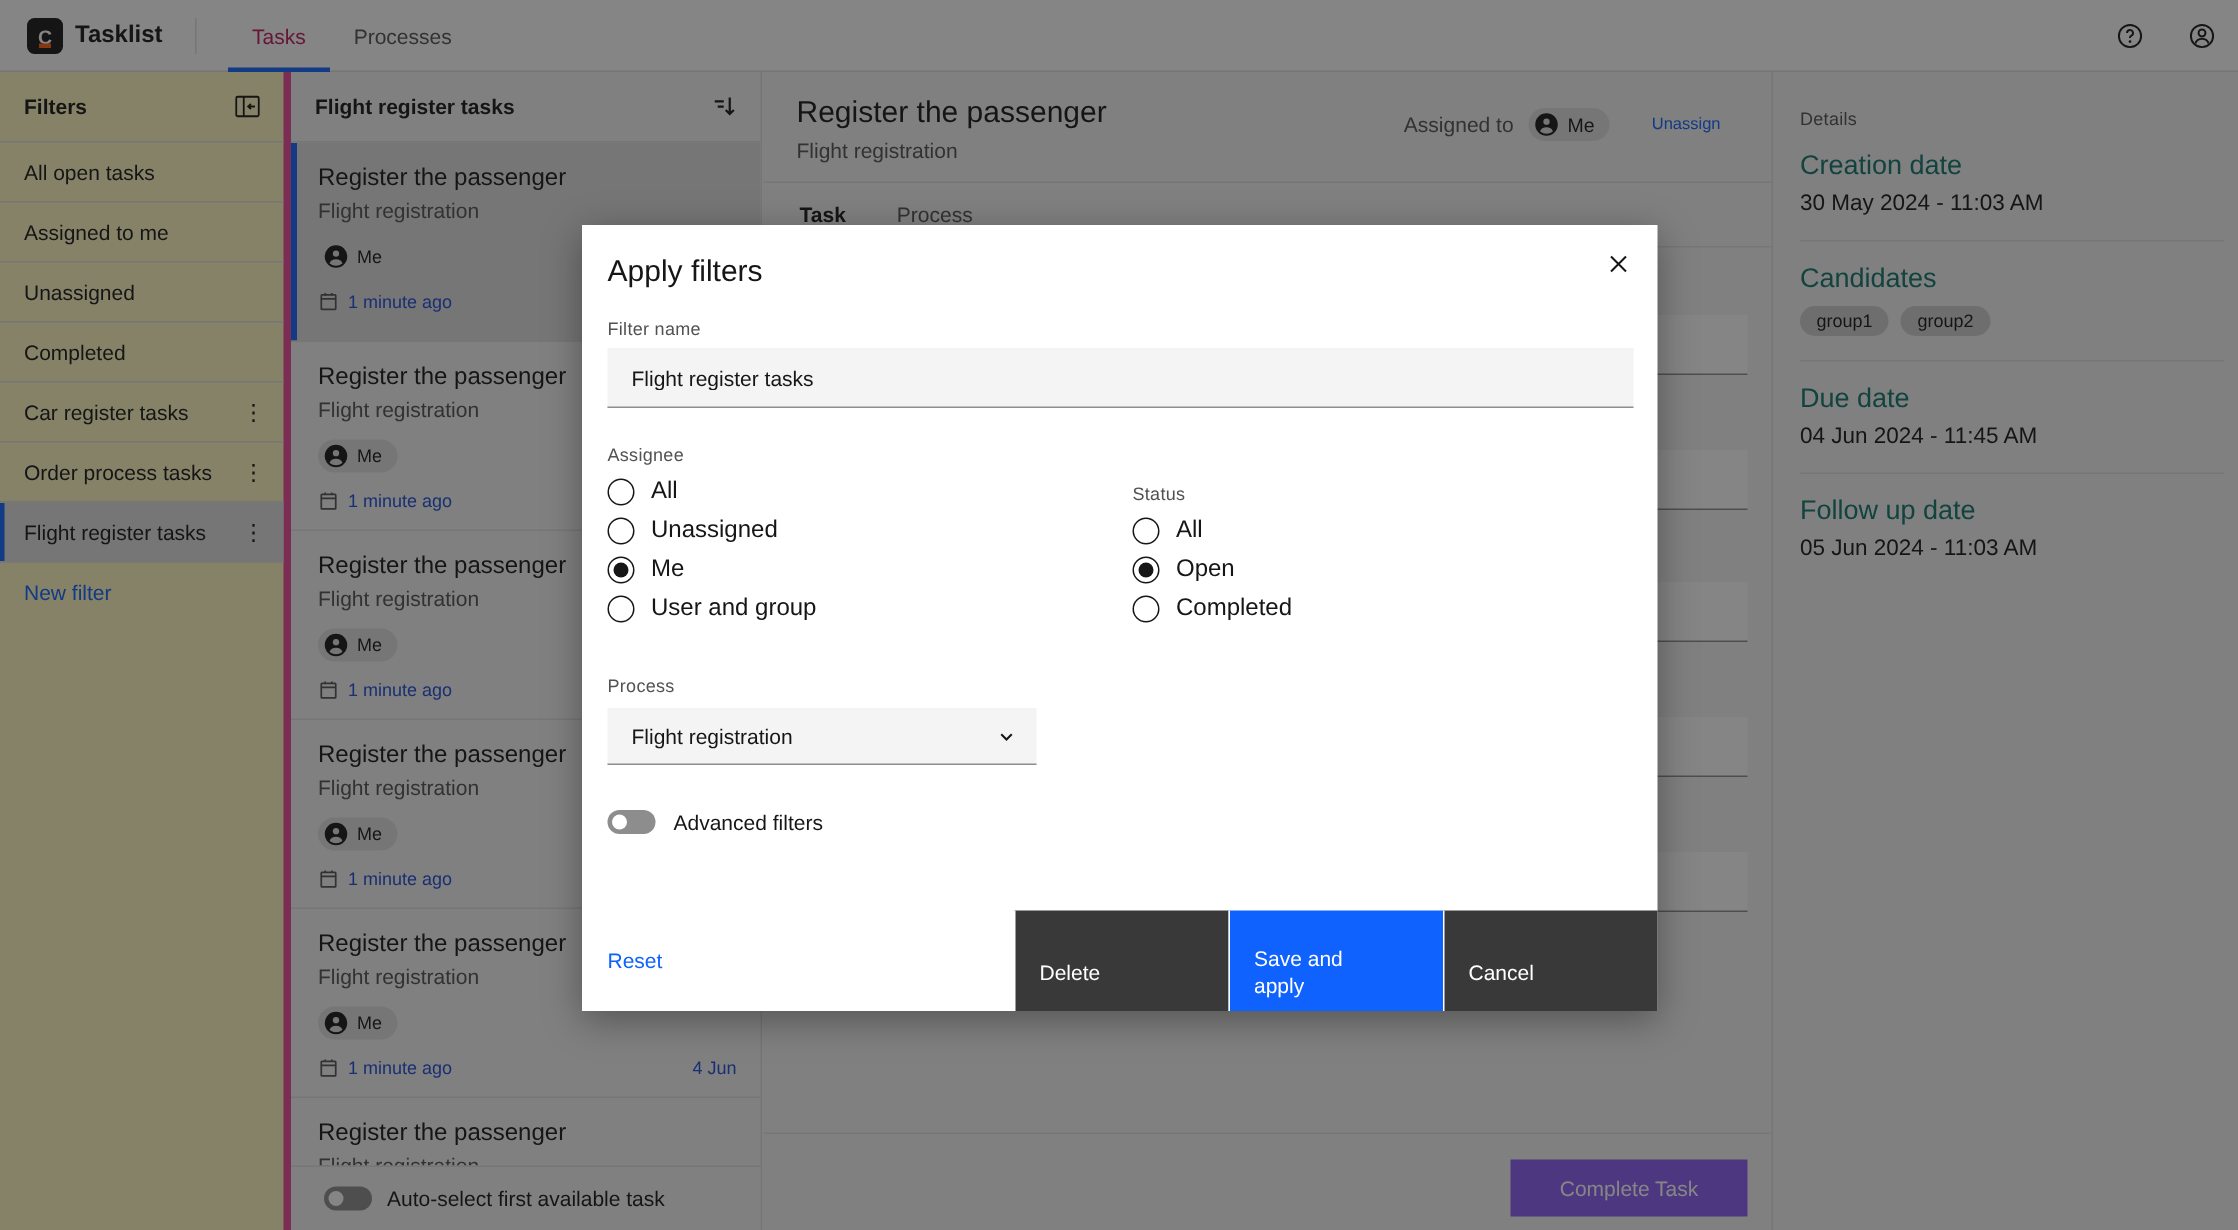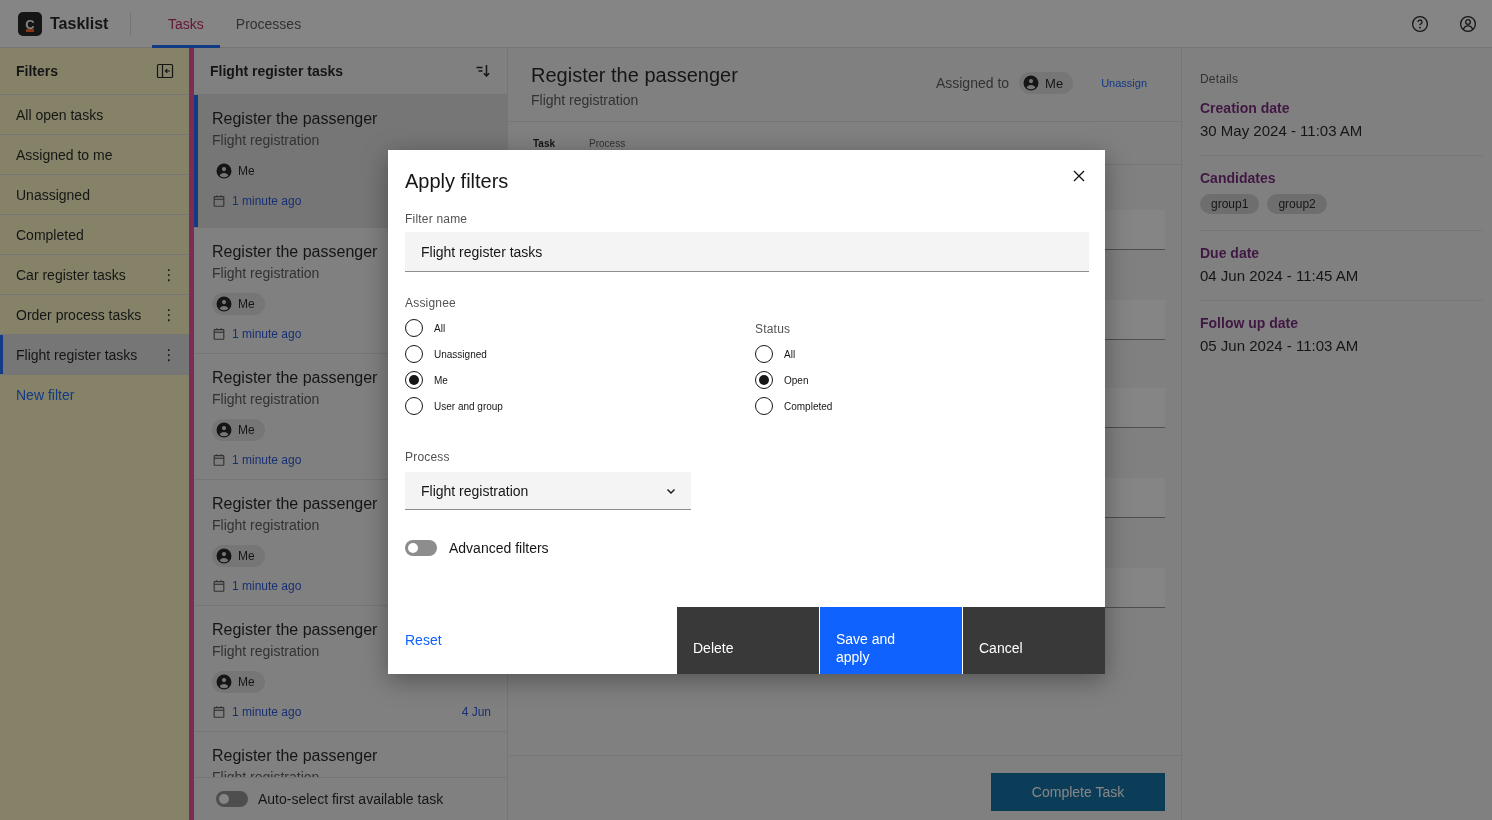--- a/index.html
+++ b/index.html
@@ -58,58 +58,58 @@
   .td-header { height:74px; border-bottom:1px solid #e0e0e0; position:relative; }
   .td-title { position:absolute; left:22px; top:16px; font-size:20px; font-weight:500; }
   .td-process { position:absolute; left:22px; top:44px; font-size:14px; color:#525252; }
   .td-assign { position:absolute; right:34px; top:24px; display:flex; align-items:center; gap:10px; }
   .td-assign .at-label { color:#525252; font-size:14px; }
   .chip { display:inline-flex; align-items:center; gap:6px; background:#e0e0e0; border-radius:12px;
           padding:3px 10px 3px 4px; font-size:13px; }
   .unassign { color:#0f62fe; font-size:11px; margin-left:18px; }
   .td-tabs { height:43px; border-bottom:1px solid #e0e0e0; display:flex; align-items:center; gap:34px;
              padding-left:24px; }
-  .td-tab { font-size:10px; color:#525252; }
+  .td-tab { font-size:14px; color:#525252; }
   .td-tab.active { color:#161616; font-weight:bold; }
   .form-field { position:absolute; left:24px; width:632px; height:40px; background:#ffffff;
                 border-bottom:1px solid #8d8d8d; }
   .td-footer { position:absolute; left:0; bottom:0; width:100%; height:65px; border-top:1px solid #e0e0e0;
                background:#f4f4f4; }
-  .complete-btn { position:absolute; right:16px; top:17px; width:174px; height:38px; background:#0369a1;
+  .complete-btn { position:absolute; right:16px; top:17px; width:158px; height:38px; background:#8b5cf6;
                   color:#ffffff; font-size:14px; border:none; display:flex; align-items:center;
                   justify-content:center; }
 
   
   #details-panel { position:absolute; left:1181px; top:48px; width:311px; height:772px; background:#f4f4f4;
                    border-left:1px solid #e0e0e0; padding:24px 9px 0 18px; }
   .dp-title { font-size:12px; color:#525252; letter-spacing:.2px; }
   .dp-section { padding:14px 0 16px 0; border-bottom:1px solid #e0e0e0; }
   .dp-section.last { border-bottom:none; }
-  .dp-label { font-size:14px; color:#701a75;font-weight:bold; }
+  .dp-label { font-size:18px; color:#0f766e; }
   .dp-value { font-size:15px; color:#161616; margin-top:6px; }
   .dp-tags { display:flex; gap:8px; margin-top:8px; }
   .tag { background:#d0d0d0; border-radius:12px; padding:3px 11px; font-size:12px; color:#161616; }
 
   
   #overlay { position:absolute; inset:0; background:rgba(22,22,22,0.52); z-index:10; }
   #modal { position:absolute; left:388px; top:150px; width:717px; height:524px; background:#ffffff;
            z-index:20; box-shadow:0 6px 24px rgba(0,0,0,.35); }
   .m-title { position:absolute; left:17px; top:20px; font-size:20px; color:#161616; }
   .m-close { position:absolute; right:16px; top:16px; width:20px; height:20px; display:flex;
              align-items:center; justify-content:center; }
   .m-label { font-size:12px; color:#525252; letter-spacing:.2px; }
   .m-filter-label { position:absolute; left:17px; top:62px; }
   .m-input { position:absolute; left:17px; top:82px; width:684px; height:40px; background:#f4f4f4;
              border:none; border-bottom:1px solid #8d8d8d; padding:0 16px; font-size:14px; color:#161616;
              font-family:inherit; }
   .radio-group { position:absolute; }
   .rg-assignee { left:17px; top:146px; }
   .rg-status { left:367px; top:172px; }
   .radio-group .m-label { display:block; margin-bottom:9px; }
-  .radio-row { display:flex; align-items:center; gap:11px; height:18px; margin-bottom:8px; font-size:10px; }
+  .radio-row { display:flex; align-items:center; gap:11px; height:18px; margin-bottom:8px; font-size:16px; }
   .radio { width:18px; height:18px; border:1px solid #161616; border-radius:50%; position:relative; flex:0 0 18px; }
   .radio.checked::after { content:""; position:absolute; inset:3px; background:#161616; border-radius:50%; }
   .m-process-label { position:absolute; left:17px; top:300px; }
   .m-select { position:absolute; left:17px; top:322px; width:286px; height:38px; background:#f4f4f4;
               border-bottom:1px solid #8d8d8d; display:flex; align-items:center;
               justify-content:space-between; padding:0 14px 0 16px; font-size:14px; }
   .m-toggle-row { position:absolute; left:17px; top:390px; display:flex; align-items:center; gap:12px;
                   font-size:14px; }
   .toggle { width:32px; height:16px; background:#8d8d8d; border-radius:8px; position:relative; }
   .toggle::after { content:""; position:absolute; left:3px; top:3px; width:10px; height:10px;

